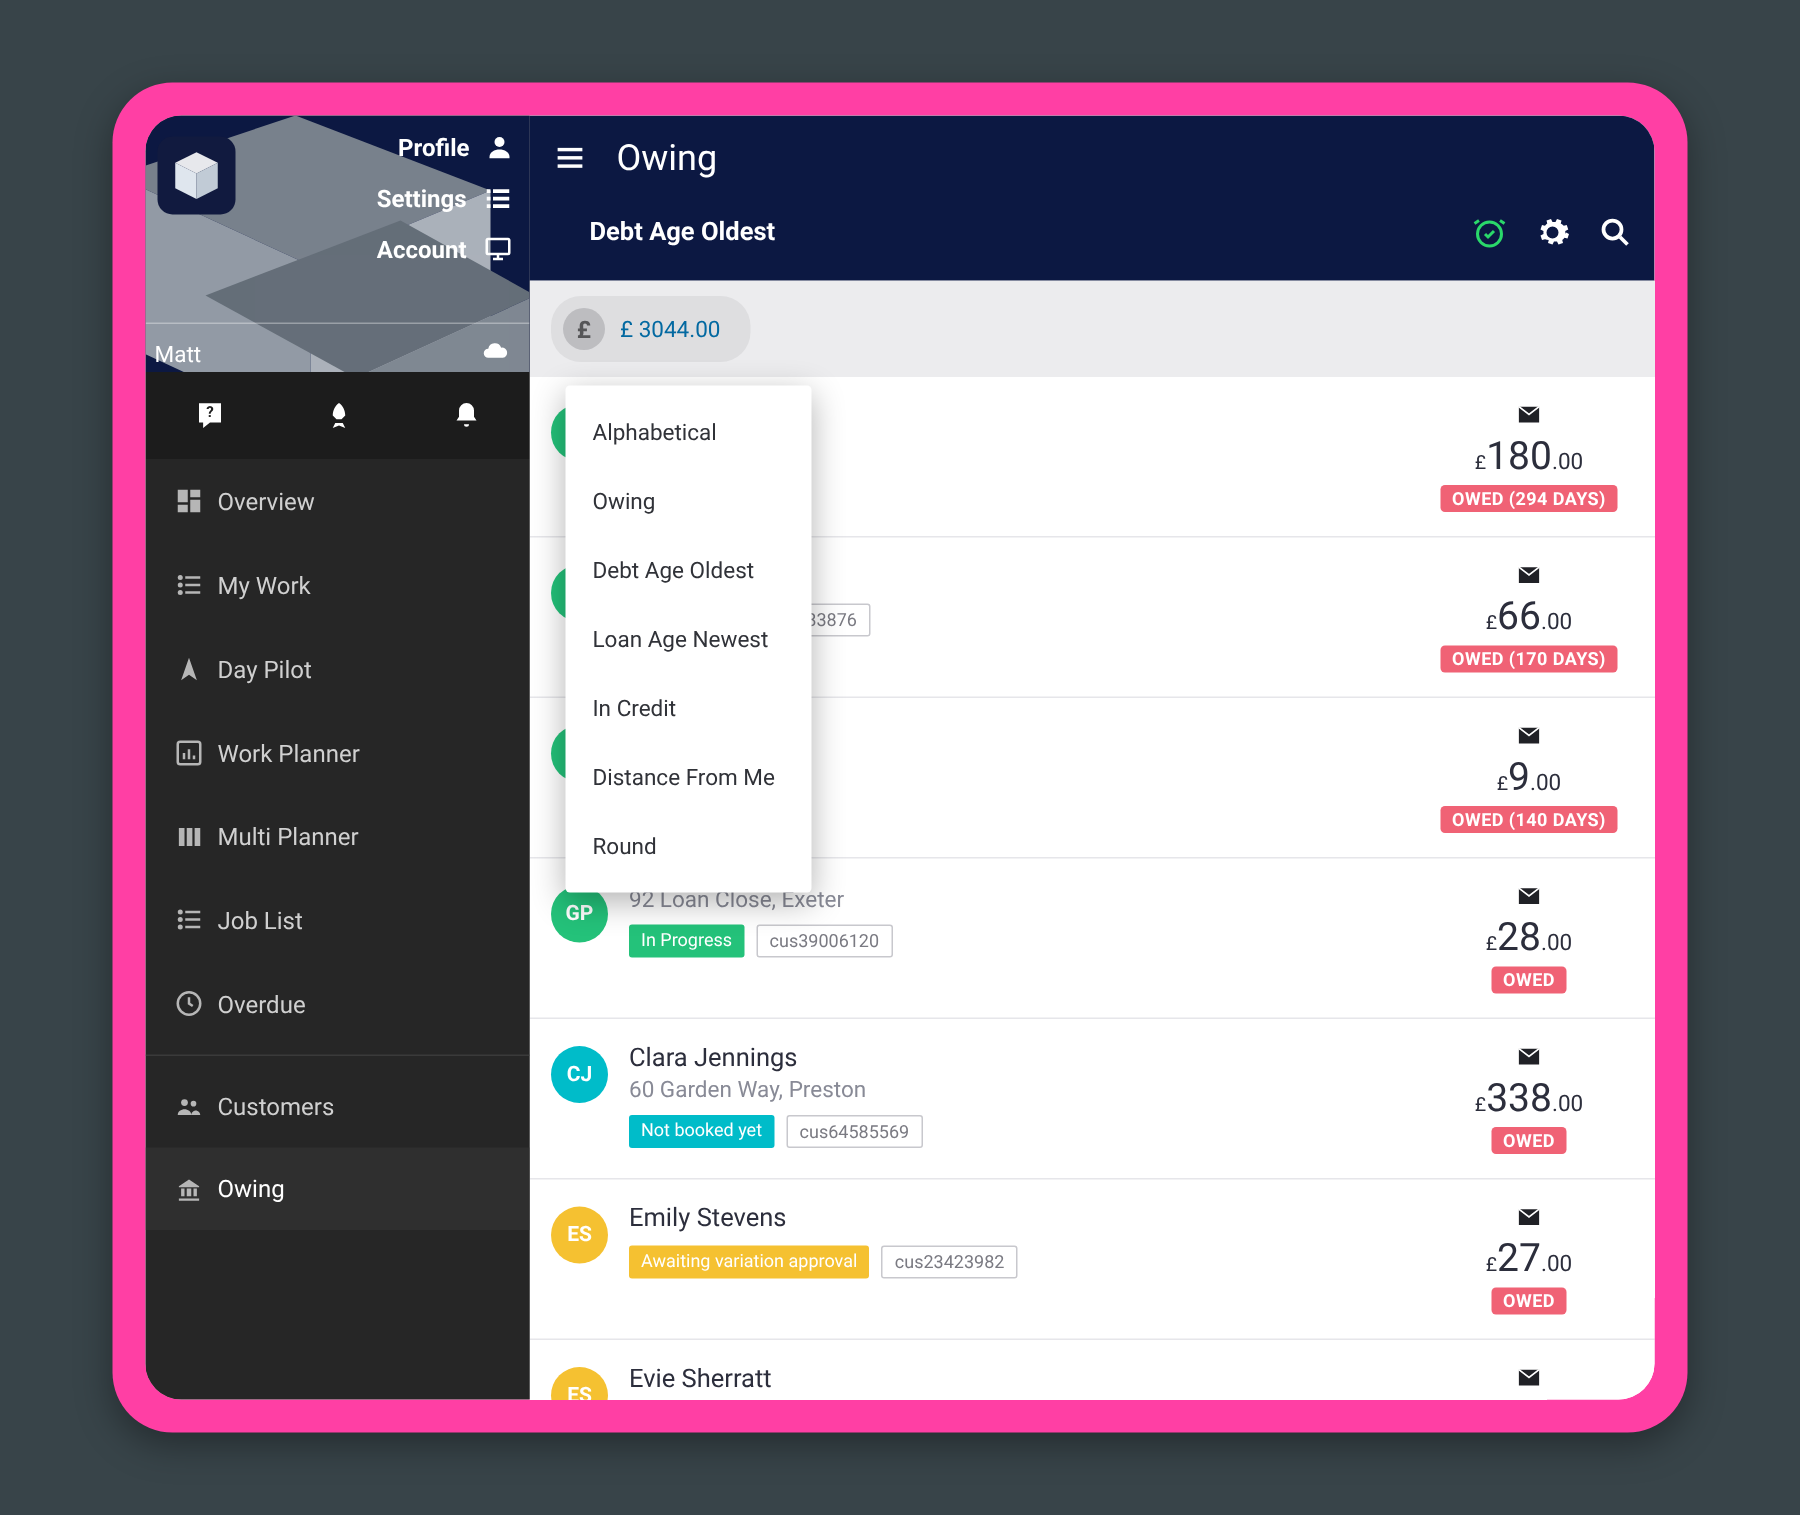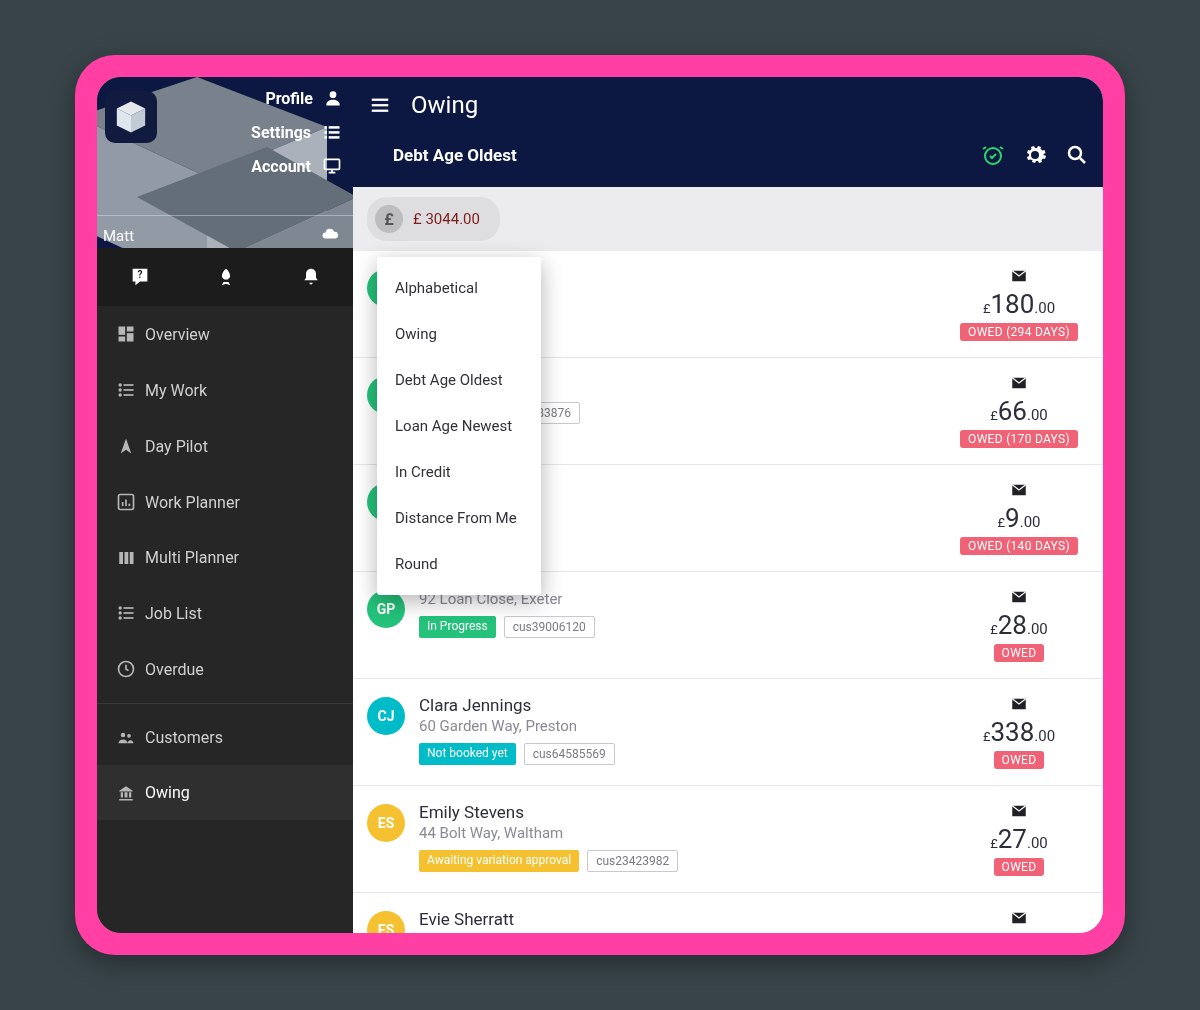--- a/index.html
+++ b/index.html
@@ -31,36 +31,36 @@
 .hamburger{cursor:pointer}
 .title{font-size:24px;font-weight:400}
 .topbar-row2{display:flex;align-items:center;justify-content:space-between;height:60px}
 .sort-trigger{font-size:17px;font-weight:700;margin-left:26px;cursor:pointer}
 .top-actions{display:flex;align-items:center;gap:18px}
 .top-actions .ta{cursor:pointer}
 .content{flex:1;overflow:auto;background:#f6f6f8;position:relative}
 .filter-bar{background:#ececee;padding:10px 14px}
 .chip{display:inline-flex;align-items:center;gap:10px;background:#dedee0;border-radius:20px;padding:8px 20px 8px 8px}
 .chip .dot{width:28px;height:28px;background:#bdbdc0;border-radius:50%;display:flex;align-items:center;justify-content:center;color:#565658;font-weight:700}
-.chip .lab{font-size:15px;color:#7f1d1d}
+.chip .lab{font-size:15px;color:#0369a1}
 .list{background:#fff}
 .row{display:flex;align-items:flex-start;padding:16px 14px;border-bottom:1px solid #e6e6ea;gap:14px}
 .avatar{width:38px;height:38px;border-radius:50%;display:flex;align-items:center;justify-content:center;color:#fff;font-weight:700;font-size:14px;margin-top:2px;flex:0 0 38px}
 .row-main{flex:1;min-width:0}
 .name{font-size:17px;color:#2c2e3c}
 .addr{font-size:15px;color:#888a96;margin-top:2px}
 .tags{display:flex;gap:8px;margin-top:8px;flex-wrap:wrap}
 .tag{font-size:12px;padding:3px 8px;border-radius:2px;color:#fff}
 .tag.cus{background:#fff;color:#7a7a82;border:1px solid #c8c8cd}
 .row-right{display:flex;flex-direction:column;align-items:center;gap:4px;min-width:140px}
 .mail{cursor:pointer}
 .amount{color:#2c2e3c;font-size:15px;white-space:nowrap}
 .amount .cur{font-size:13px}
 .amount .big{font-size:26px;font-weight:400}
-.owed{background:#f06275;color:#fff;font-size:12px;font-weight:400;padding:2px 8px;border-radius:3px;letter-spacing:.3px}
+.owed{background:#f06275;color:#fff;font-size:12px;font-weight:700;padding:2px 8px;border-radius:3px;letter-spacing:.3px}
 .dropdown{position:absolute;left:280px;top:180px;width:164px;background:#fff;border-radius:3px;box-shadow:0 6px 22px rgba(0,0,0,.3);z-index:50;padding:8px 0}
 .dd-item{padding:14px 18px;font-size:15px;color:#303238;cursor:pointer}
 svg{display:block}
 </style>
 </head>
 <body>
 
 <div class="outer">
 <div class="app">
 
@@ -401,21 +401,20 @@
                   </svg>
                 </span>
                 <span class="amount"><span class="cur">£</span><span class="big">338</span>.<span>00</span></span>
                 <span class="owed">OWED</span>
               </div>
             </div>
             <div class="row">
               <div class="avatar" style="background:#f5c131">ES</div>
               <div class="row-main">
                 <div class="name">Emily Stevens</div>
-                <div class="addr">44 Bolt Way, Waltham</div>
                 <div class="tags">
                   <span class="tag" style="background:#f5c131">Awaiting variation approval</span>
                   <span class="tag cus">cus23423982</span>
                 </div>
               </div>
               <div class="row-right">
                 <span class="mail">
                   <svg width="22" height="18" viewBox="0 0 24 24" fill="#202126">
                     <path d="M3 5h18v14H3z" fill="#202126"></path>
                     <path d="M3 5l9 7 9-7" fill="none" stroke="#fff" stroke-width="1.5"></path>

